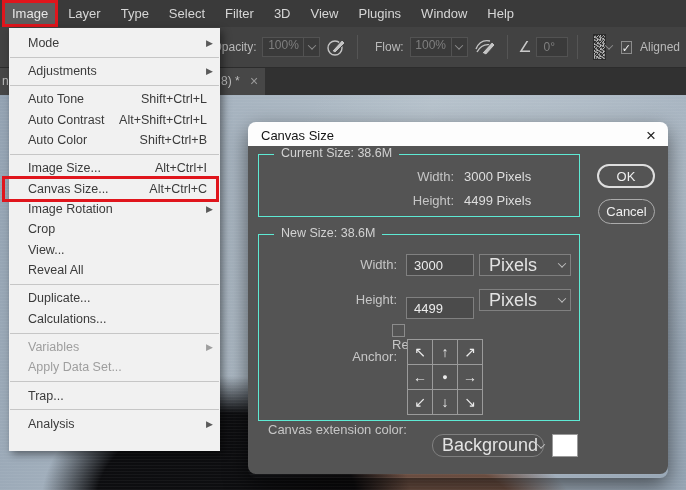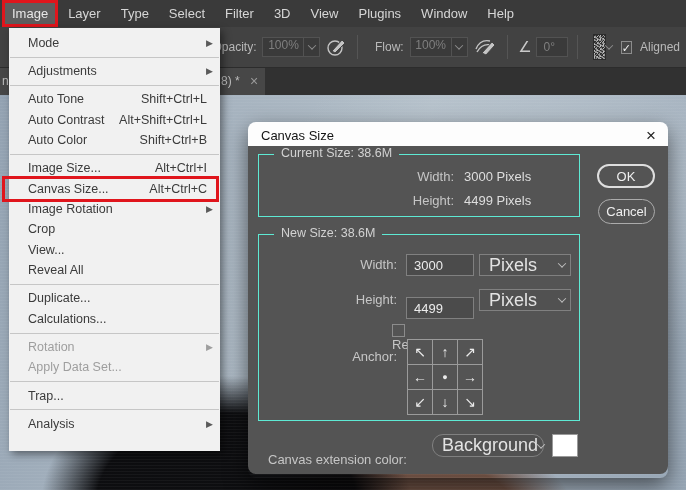--- a/index.html
+++ b/index.html
@@ -76,21 +76,21 @@
   .nlabel{position:absolute;font-size:13px;color:#c6c6c6;text-align:right;line-height:22px;}
   .ninput{position:absolute;width:68px;height:22px;background:#4b4b4b;border:1px solid #808080;color:#ececec;font-size:13px;padding:0 0 0 7px;}
   .ndd{position:absolute;width:92px;height:22px;background:#515151;border:1px solid #808080;color:#e3e3e3;font-size:18px;line-height:20px;padding-left:9px;display:flex;align-items:flex-start;}
   .ndd .ddtext{flex:1;}
   .ndd .pchev{border-left:none;}
   .relrow{position:absolute;left:125px;top:89px;display:flex;align-items:flex-start;flex-direction:column;}
   .rel-label{color:#c6c6c6;font-size:13px;margin-left:8px;}
   .agrid{position:absolute;left:148px;top:104px;display:grid;grid-template-columns:repeat(3,24px);grid-template-rows:repeat(3,24px);gap:1px;background:#9b9b9b;border:1px solid #9b9b9b;}
   .acell{background:#545454;color:#ebebeb;font-size:14px;display:flex;align-items:center;justify-content:center;}
   .acell.center{font-size:9px;}
-  .ext-label{position:absolute;left:20px;top:306px;font-size:13px;color:#c6c6c6;}
+  .ext-label{position:absolute;left:20px;top:276px;font-size:13px;color:#c6c6c6;}
   .ext-dd{left:184px;top:288px;width:112px;height:23px;border-radius:11px;}
   .swatch{position:absolute;left:304px;top:288px;width:26px;height:23px;background:#ffffff;border:1px solid #9a9a9a;}
   svg{display:block;}
 </style>
 </head>
 <body>
 
 <div id="stage">
 
   <div class="menubar">
@@ -208,21 +208,21 @@
       </div>
     <div class="msep"></div>
     <div class="mi">
         <span class="mi-label">Duplicate...</span>
       </div>
     <div class="mi">
         <span class="mi-label">Calculations...</span>
       </div>
     <div class="msep"></div>
     <div class="mi disabled">
-        <span class="mi-label">Rotation</span>
+        <span class="mi-label">Variables</span>
         <span class="mi-arrow">▶</span>
       </div>
     <div class="mi disabled">
         <span class="mi-label">Apply Data Set...</span>
       </div>
     <div class="msep"></div>
     <div class="mi">
         <span class="mi-label">Trap...</span>
       </div>
     <div class="msep"></div>

